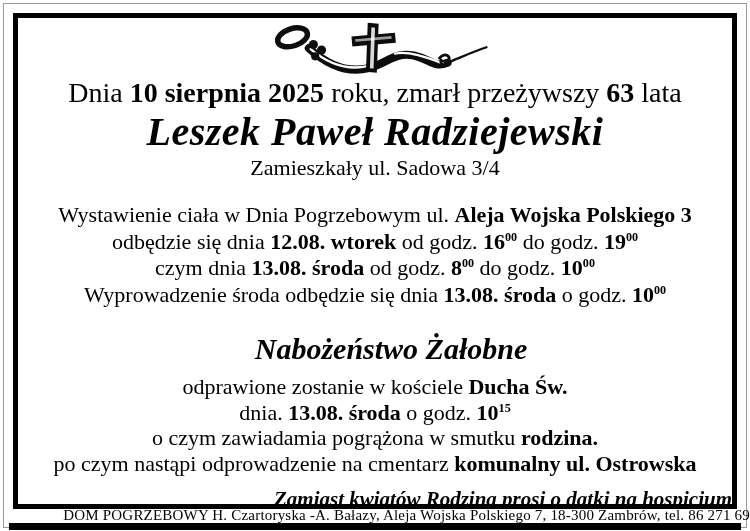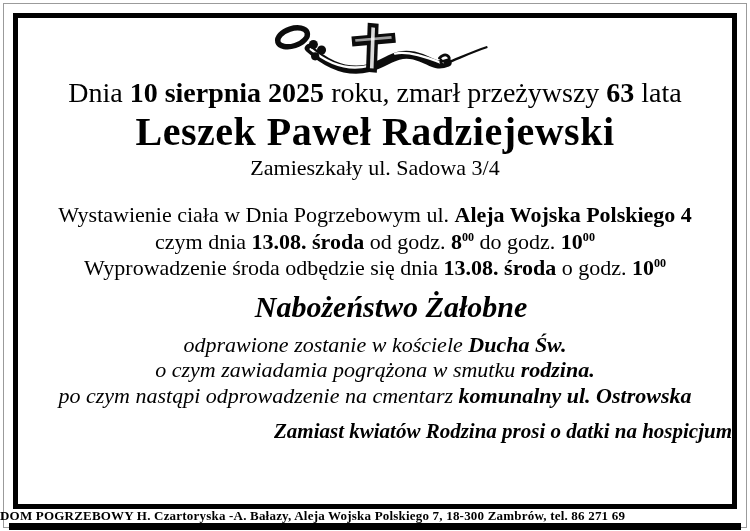--- a/index.html
+++ b/index.html
@@ -16,32 +16,32 @@
   .frame{
     position:absolute;left:13px;top:13px;right:13px;bottom:22px;
     border:5px solid #000;
     background:#fff;
     text-align:center;
     box-sizing:border-box;
     overflow:hidden;
   }
   .ornament{margin-top:3px;height:58px;display:flex;justify-content:center;align-items:flex-start;}
   .intro{margin-top:1px;font-size:28px;line-height:26px;}
-  .deceased{margin-top:3px;font-size:40px;line-height:46px;font-weight:bold;letter-spacing:.5px;}
+  .deceased{margin-top:3px;font-size:40px;line-height:46px;font-weight:bold;font-style:italic;letter-spacing:.5px;}
   .residence{font-size:22px;line-height:22px;margin-top:2px;}
   .announce{margin-top:23px;font-size:22px;}
   .announce .line{line-height:26.5px;}
-  .service-heading{margin-top:7px;font-size:30px;line-height:36px;font-weight:bold;font-style:italic;padding-left:32px;}
+  .service-heading{margin-top:23px;font-size:30px;line-height:36px;font-weight:bold;font-style:italic;padding-left:32px;}
   .service{margin-top:7px;font-size:22px;}
-  .service .line{line-height:25.5px;font-style:italic;}
+  .service .line{line-height:25.5px;}
   .flowers{margin-top:10px;font-size:21px;line-height:26px;font-weight:bold;font-style:italic;text-align:right;}
   sup{font-size:0.55em;vertical-align:super;line-height:0;font-weight:inherit;}
   .footer-text{
     position:absolute;left:0;top:509px;width:100%;
-    text-align:left;font-size:13px;font-weight:bold;line-height:13px;
+    text-align:right;font-size:15px;font-weight:normal;line-height:13px;
     letter-spacing:.2px;
   }
   .footer-bar{
     position:absolute;left:9px;right:9px;top:523px;height:7px;background:#000;
   }
   .b{font-weight:bold;}
 </style>
 </head>
 <body>
 
@@ -72,29 +72,31 @@
       </svg>
     </div>
 
     <div class="intro"><span>Dnia </span><span class="b">10 sierpnia 2025</span><span> roku, zmarł przeżywszy </span><span class="b">63</span><span> lata</span></div>
 
     <div class="deceased">Leszek Paweł Radziejewski</div>
 
     <div class="residence">Zamieszkały ul. Sadowa 3/4</div>
 
     <div class="announce">
-      <div class="line"><span>Wystawienie ciała w Dnia Pogrzebowym ul. </span><span class="b">Aleja Wojska Polskiego 4</span></div>
+      <div class="line"><span>Wystawienie ciała w Dnia Pogrzebowym ul. </span><span class="b">Aleja Wojska Polskiego 3</span></div>
+      <div class="line"><span>odbędzie się dnia </span><span class="b">12.08. wtorek</span><span> od godz. </span><span class="b">16</span><sup class="b">00</sup><span> do godz. </span><span class="b">19</span><sup class="b">00</sup></div>
       <div class="line"><span>czym dnia </span><span class="b">13.08. środa</span><span> od godz. </span><span class="b">8</span><sup class="b">00</sup><span> do godz. </span><span class="b">10</span><sup class="b">00</sup></div>
       <div class="line"><span>Wyprowadzenie środa odbędzie się dnia </span><span class="b">13.08. środa</span><span> o godz. </span><span class="b">10</span><sup class="b">00</sup></div>
     </div>
 
     <div class="service-heading">Nabożeństwo Żałobne</div>
 
     <div class="service">
       <div class="line"><span>odprawione zostanie w kościele </span><span class="b">Ducha Św.</span></div>
+      <div class="line"><span>dnia. </span><span class="b">13.08. środa</span><span> o godz. </span><span class="b">10</span><sup class="b">15</sup></div>
       <div class="line"><span>o czym zawiadamia pogrążona w smutku </span><span class="b">rodzina.</span></div>
       <div class="line"><span>po czym nastąpi odprowadzenie na cmentarz </span><span class="b">komunalny ul. Ostrowska</span></div>
     </div>
 
     <div class="flowers">Zamiast kwiatów Rodzina prosi o datki na hospicjum</div>
 
   </div>
 
   <div class="footer-text">DOM POGRZEBOWY H. Czartoryska -A. Bałazy, Aleja Wojska Polskiego 7, 18-300 Zambrów, tel. 86 271 69</div>
   <div class="footer-bar"></div>

